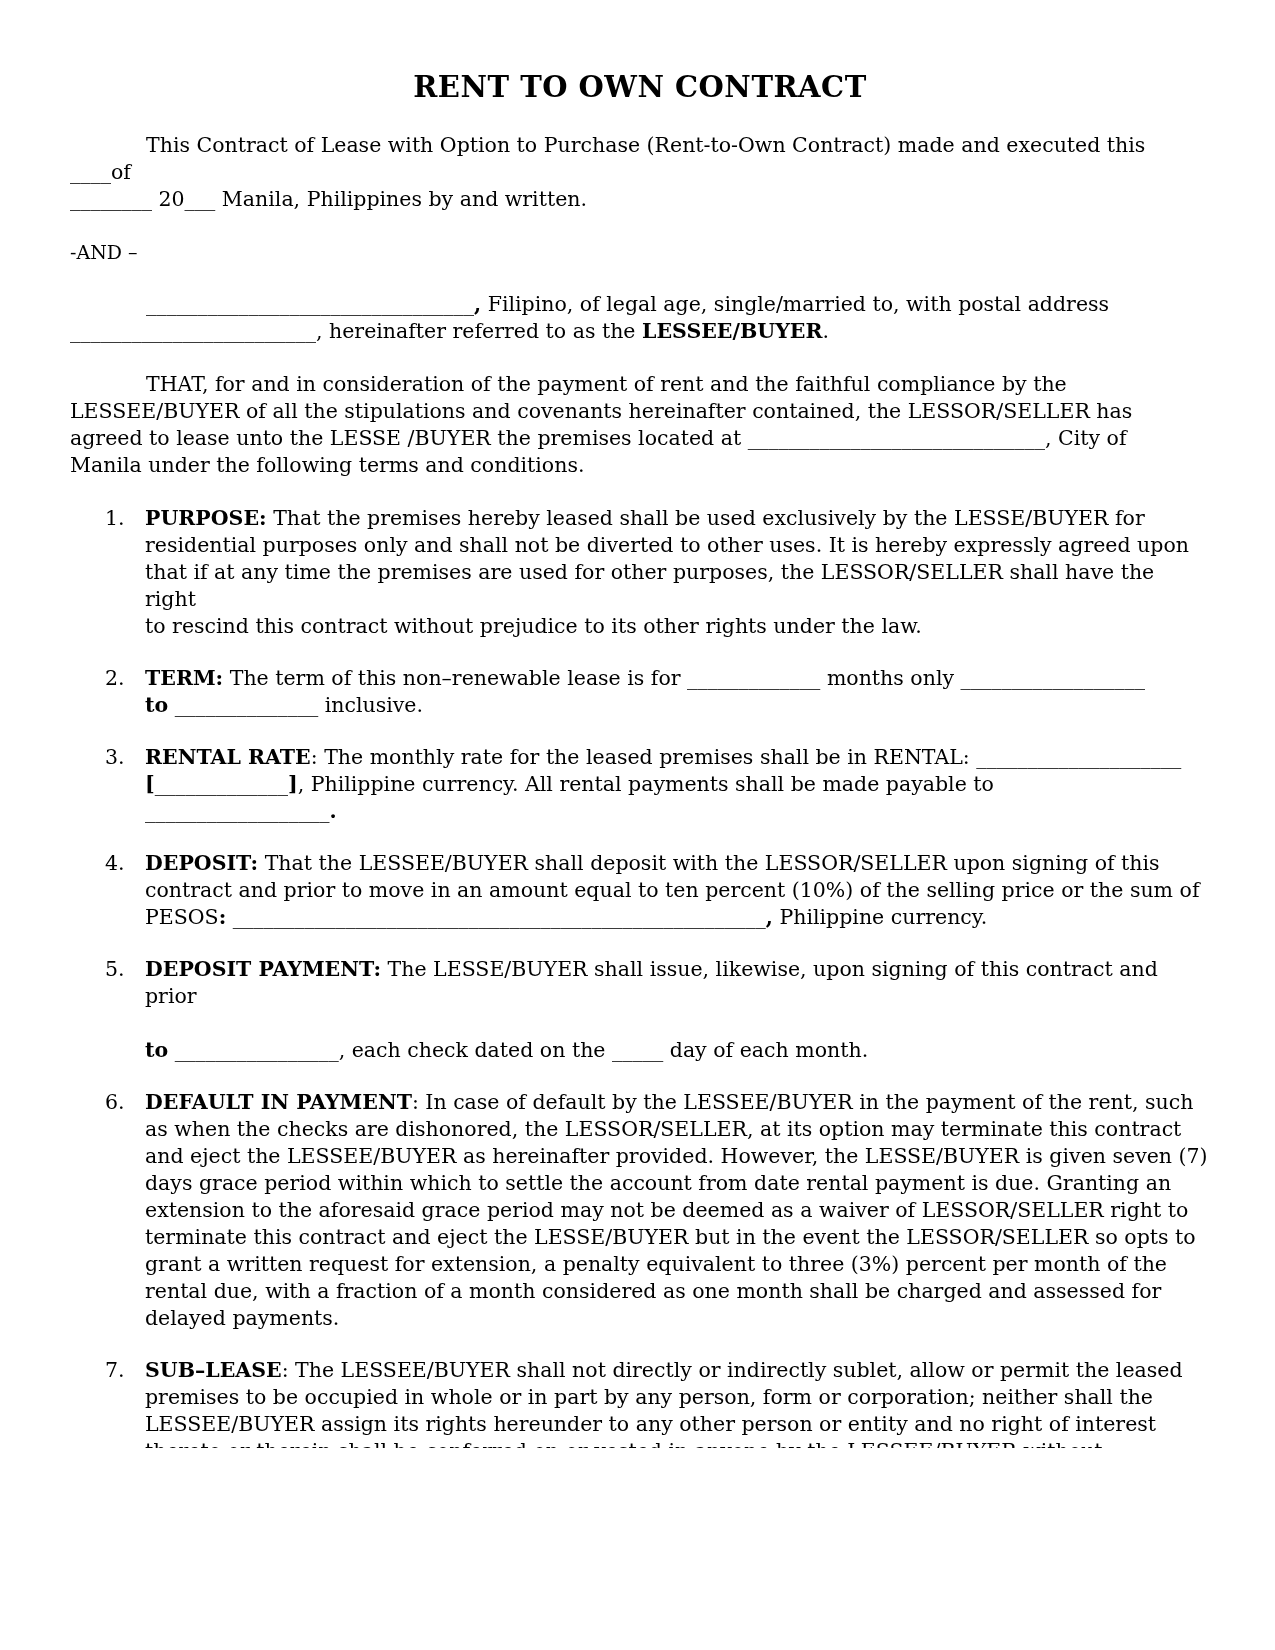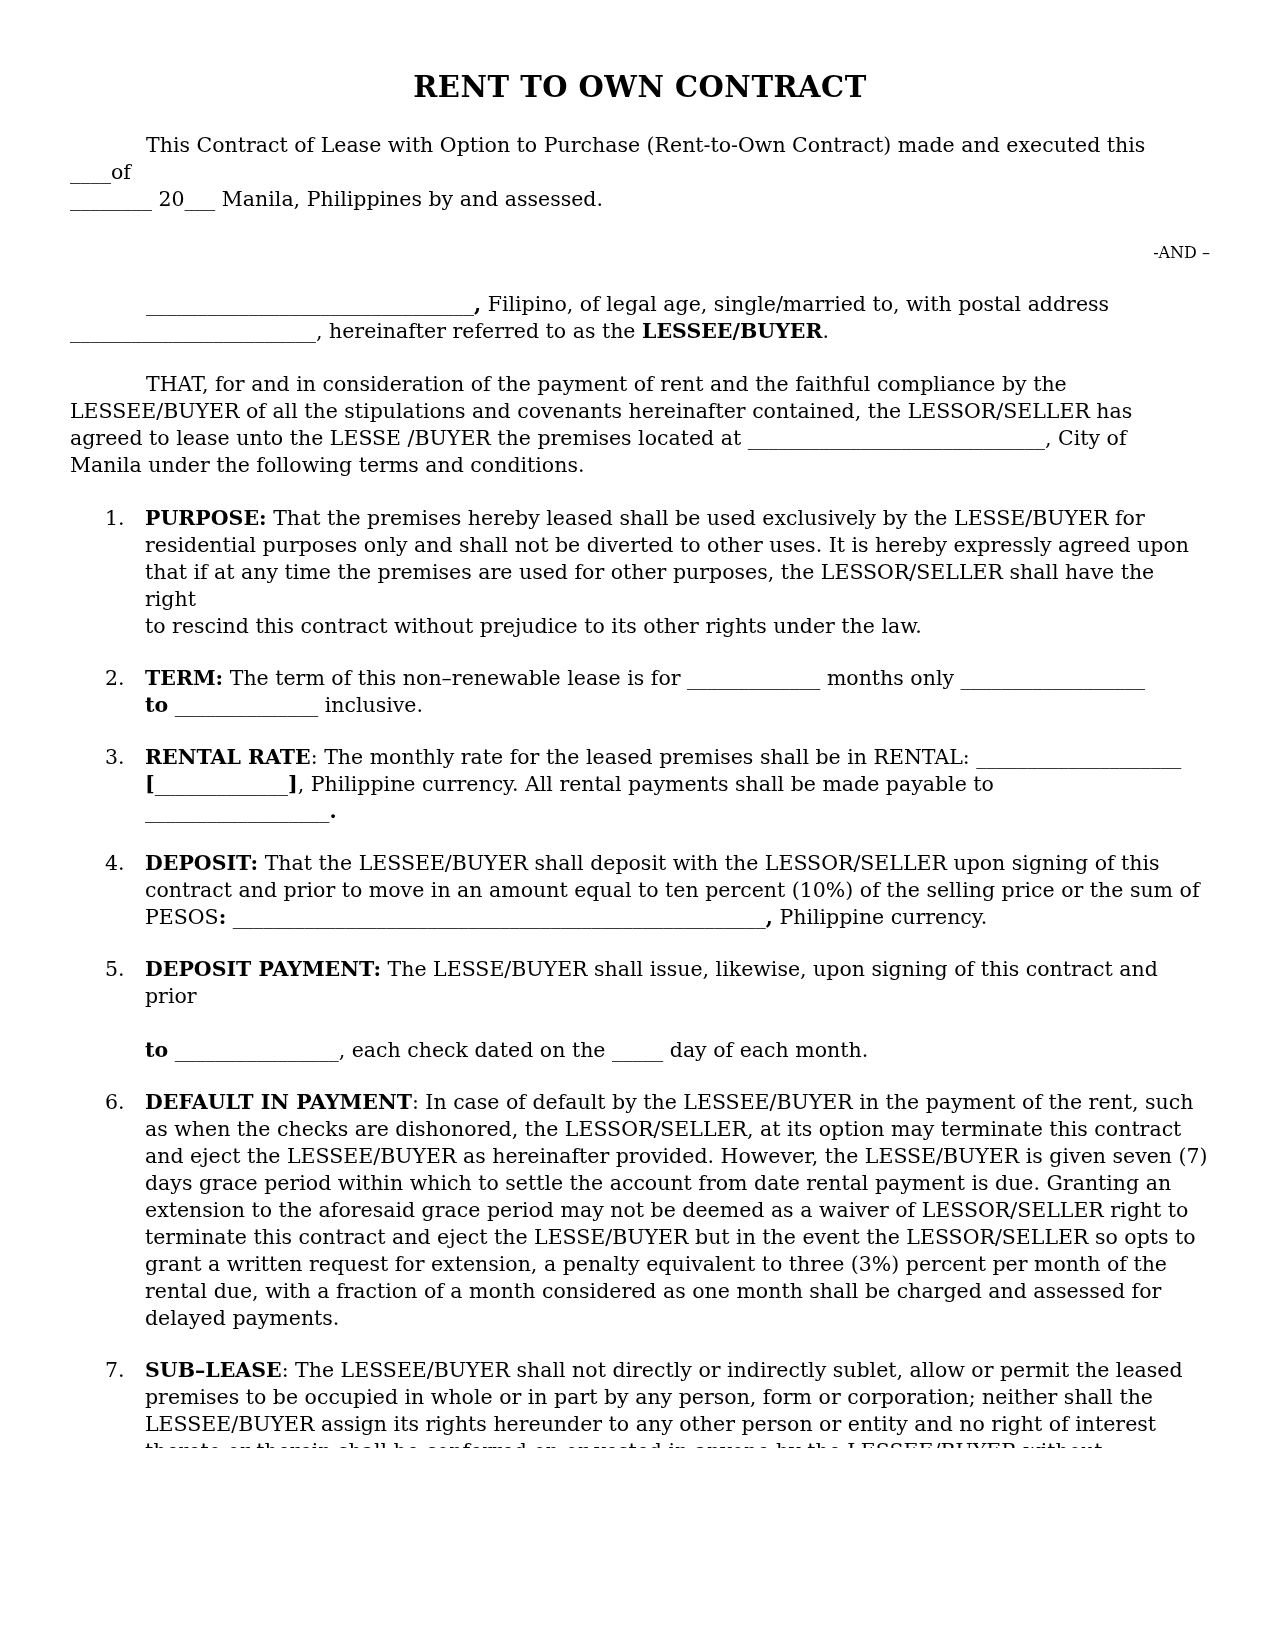--- a/index.html
+++ b/index.html
@@ -32,22 +32,22 @@
   .para {
     font-size: 20.5px;
     line-height: 27px;
     margin: 12px 0 26px 0;
     text-align: left;
   }
   .indent {
     text-indent: 76px;
   }
   .center-line {
-    text-align: right;
-    font-size: 16px;
+    text-align: left;
+    font-size: 19px;
     line-height: 27px;
     margin: 15px 0 25px 0;
   }
   .clause {
     display: flex;
     font-size: 20.5px;
     line-height: 27px;
     margin: 0 0 25px 35px;
   }
   .clause-num {
@@ -62,21 +62,21 @@
     font-weight: bold;
   }
 </style>
 </head>
 <body>
 
 <div class="page">
 
   <h1 class="title">RENT TO OWN CONTRACT</h1>
 
-  <p class="para indent"><span>This Contract of Lease with Option to Purchase (Rent-to-Own Contract) made and executed this ____of</span><br><span>________ 20___ Manila, Philippines by and assessed.</span></p>
+  <p class="para indent"><span>This Contract of Lease with Option to Purchase (Rent-to-Own Contract) made and executed this ____of</span><br><span>________ 20___ Manila, Philippines by and written.</span></p>
 
 
   <p class="center-line">-AND –</p>
 
   <p class="para indent"><span>________________________________</span><span class="b">,</span><span> Filipino, of legal age, single/married to, with postal address</span><br><span>________________________, hereinafter referred to as the </span><span class="b">LESSEE/BUYER</span><span>.</span></p>
 
 
   <p class="para indent"><span>THAT, for and in consideration of the payment of rent and the faithful compliance by the</span><br><span>LESSEE/BUYER of all the stipulations and covenants hereinafter contained, the LESSOR/SELLER has</span><br><span>agreed to lease unto the LESSE /BUYER the premises located at _____________________________, City of</span><br><span>Manila under the following terms and conditions.</span></p>
 
   <div class="clause">

